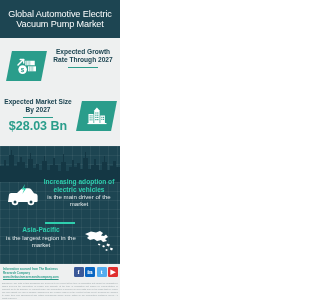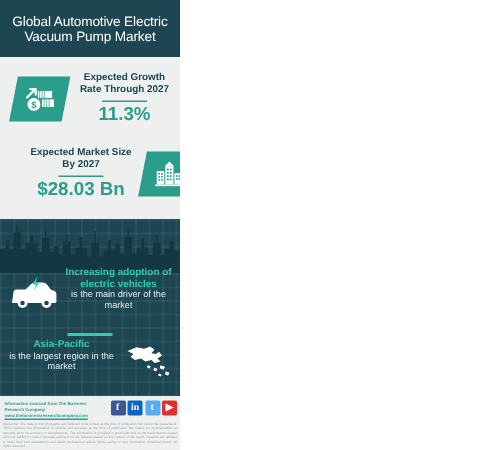--- a/index.html
+++ b/index.html
@@ -95,21 +95,21 @@
   .stat-value {
     color: #2a9d8b;
     font-size: 12.5px;
     line-height: 14px;
     font-weight: bold;
   }
 
   
   .stat2 {
     position: absolute;
-    left: 16px; top: 98px;
+    left: 0; top: 98px;
     width: 120px;
     height: 44px;
   }
   .stat2 .icon-para {
     right: 6px; top: 3px;
     width: 35px; height: 30px;
   }
   .stat2-text {
     position: absolute;
     left: 2px; top: 0px;
@@ -285,21 +285,20 @@
         <line x1="13.4" y1="10.3" x2="13.4" y2="15.3" stroke="#2a9d8b" stroke-width="0.45"></line>
         <line x1="15.1" y1="10.3" x2="15.1" y2="15.3" stroke="#2a9d8b" stroke-width="0.45"></line>
         <line x1="16.8" y1="10.3" x2="16.8" y2="15.3" stroke="#2a9d8b" stroke-width="0.45"></line>
         <circle cx="6.6" cy="13.6" r="4.3" fill="#ffffff"></circle>
         <text x="6.6" y="16" font-size="6.2" font-family="Liberation Sans, sans-serif" font-weight="bold" fill="#2a9d8b" text-anchor="middle">$</text>
       </svg>
     </div>
     <div class="stat1-text">
       <div class="stat-label">Expected Growth Rate Through 2027</div>
       <div class="divider"></div>
-      <div class="stat-value">11.3%</div>
     </div>
   </div>
 
   <div class="stat2">
     <div class="stat2-text">
       <div class="stat-label">Expected Market Size By 2027</div>
       <div class="divider"></div>
       <div class="stat-value">$28.03 Bn</div>
     </div>
     <div class="icon-para">

